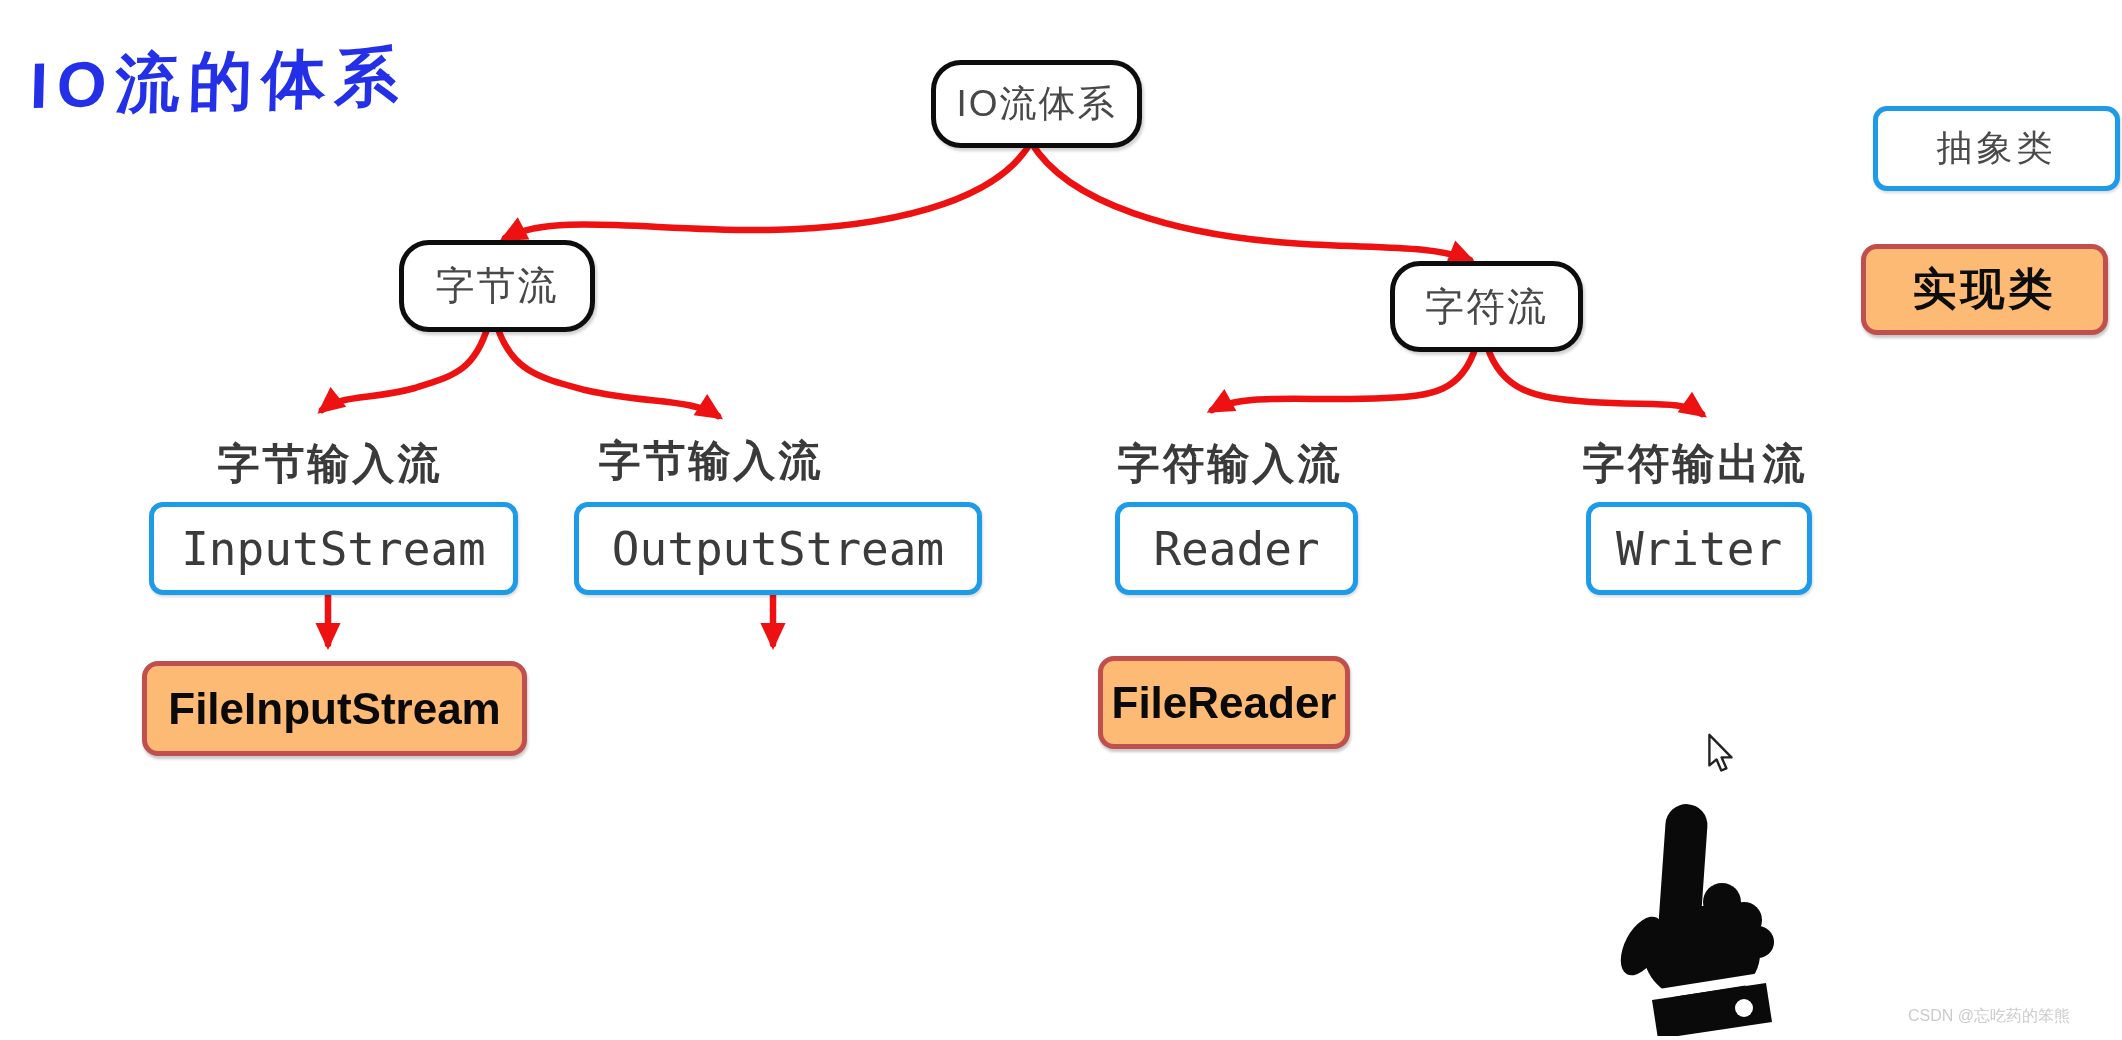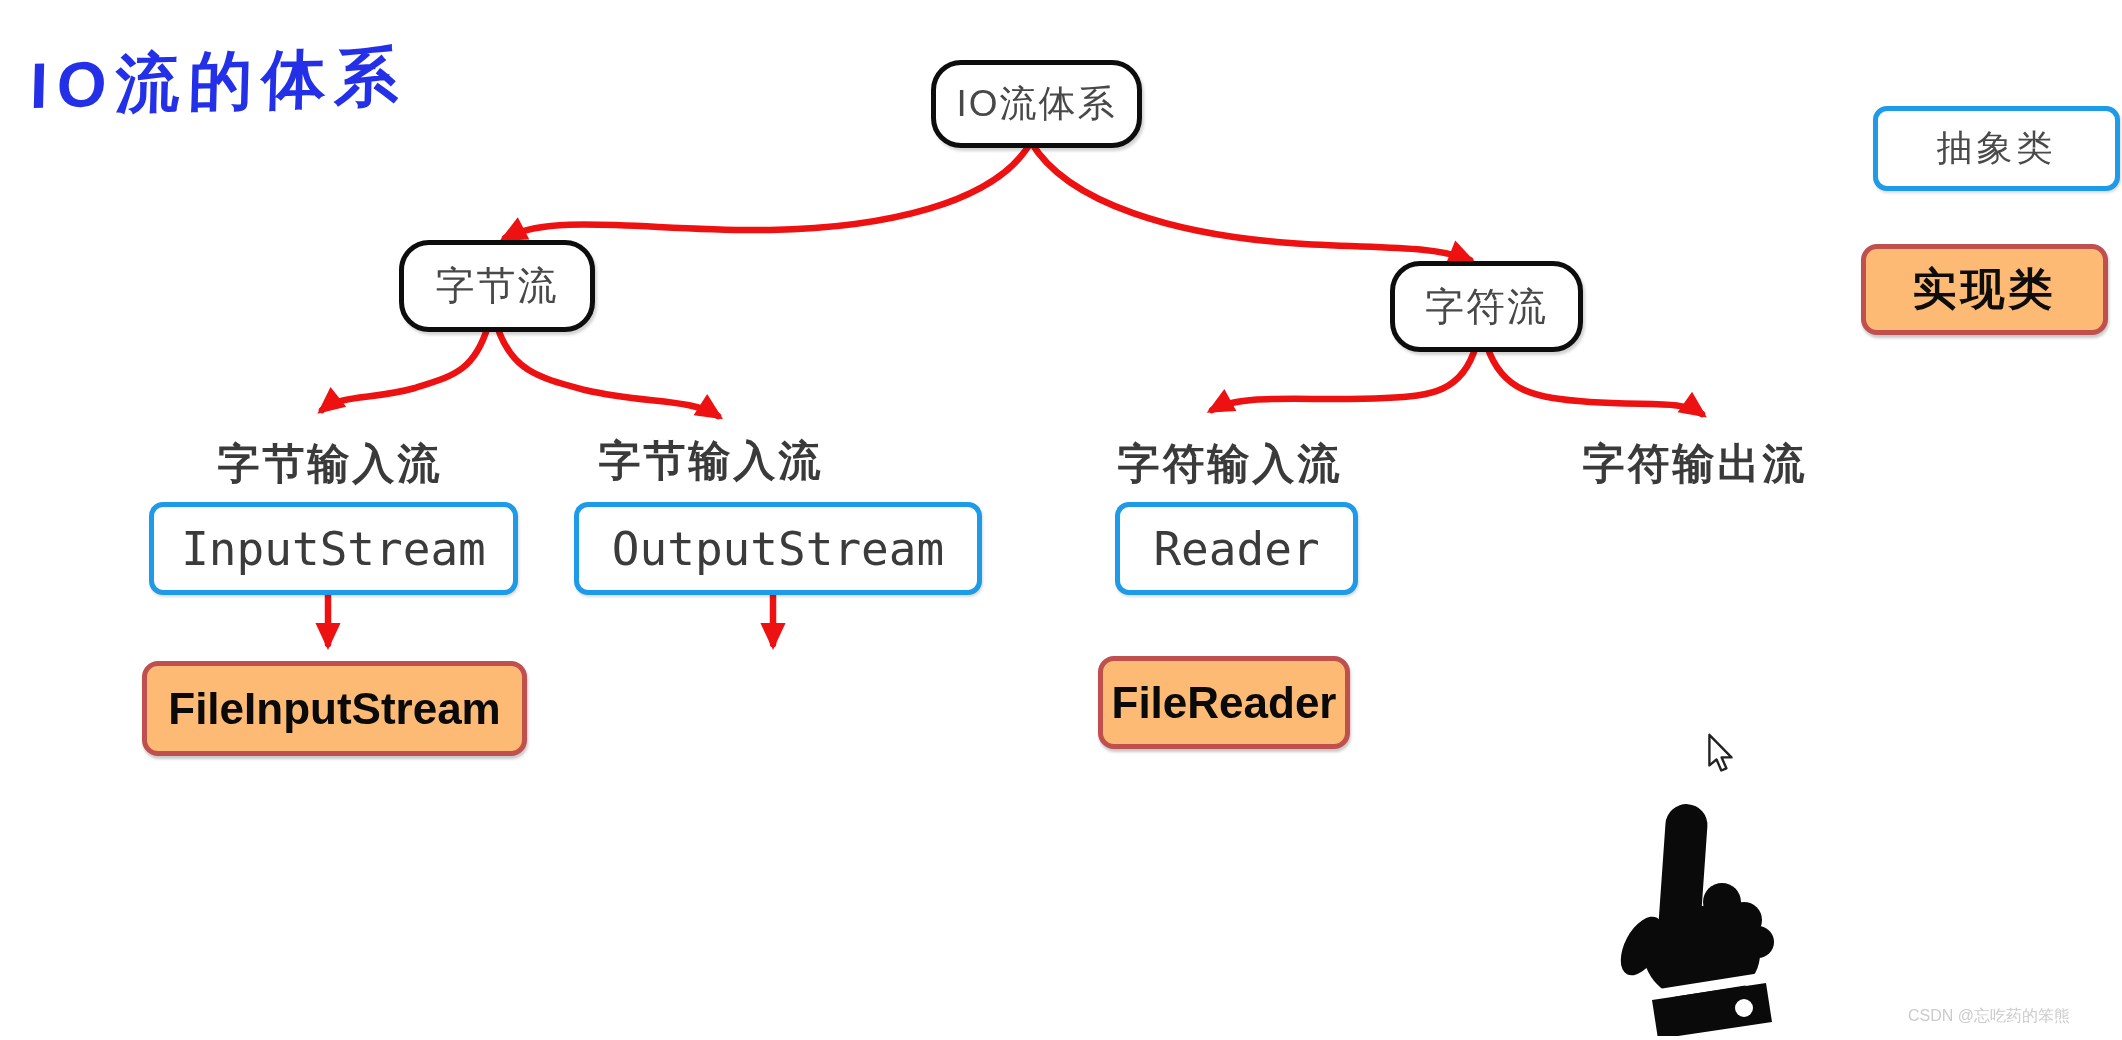--- a/index.html
+++ b/index.html
@@ -76,20 +76,21 @@
   </div>
 
   <div class="abs cat-label" style="left:180px;top:436px;width:300px;">字节输入流</div>
   <div class="abs cat-label" style="left:561px;top:433px;width:300px;">字节输入流</div>
   <div class="abs cat-label" style="left:1080px;top:436px;width:300px;">字符输入流</div>
   <div class="abs cat-label" style="left:1545px;top:436px;width:300px;">字符输出流</div>
 
   <div class="abs abs-box flexc" style="left:149px;top:502px;width:359px;height:83px;">InputStream</div>
   <div class="abs abs-box flexc" style="left:574px;top:502px;width:398px;height:83px;">OutputStream</div>
   <div class="abs abs-box flexc" style="left:1115px;top:502px;width:233px;height:83px;">Reader</div>
+  <div class="abs abs-box flexc" style="left:1586px;top:502px;width:216px;height:83px;">Writer</div>
 
   <div class="abs impl-box flexc" style="left:142px;top:661px;width:375px;height:85px;">FileInputStream</div>
   <div class="abs impl-box flexc" style="left:1098px;top:656px;width:242px;height:83px;">FileReader</div>
 
   <svg class="abs" style="left:1598px;top:798px;" width="196" height="238" viewBox="0 0 196 238">
     <g fill="#0a0a0a">
       <rect x="64" y="6" width="42" height="140" rx="21" transform="rotate(4 85 76)"></rect>
       <circle cx="124" cy="104" r="19"></circle>
       <circle cx="146" cy="122" r="18"></circle>
       <circle cx="160" cy="144" r="16"></circle>

